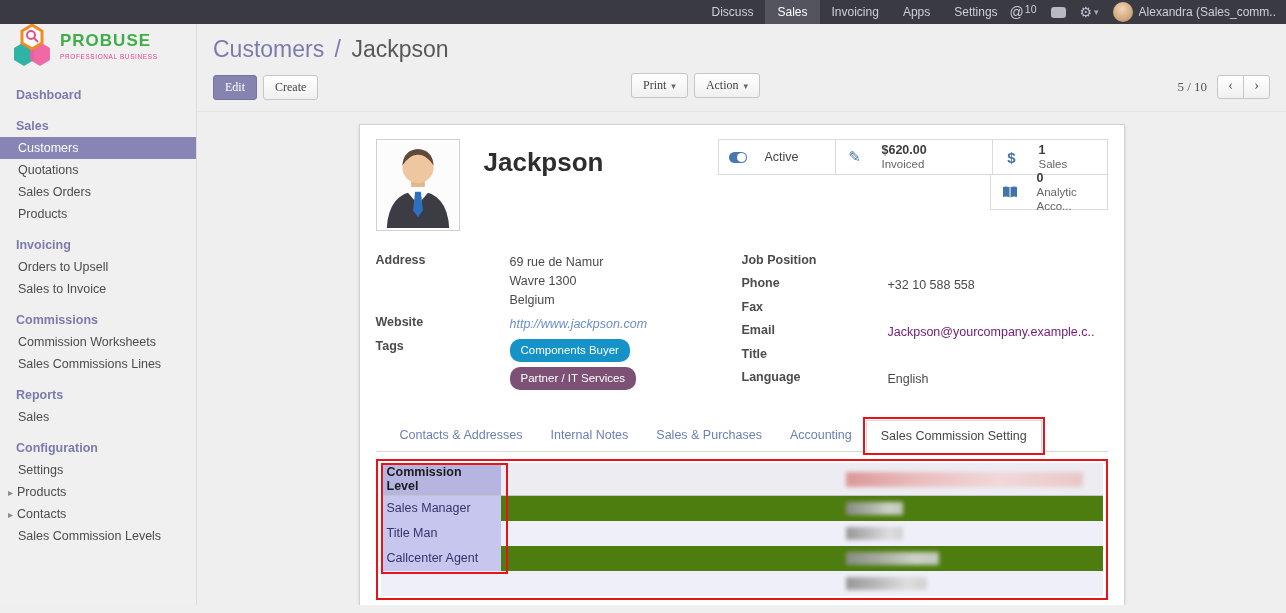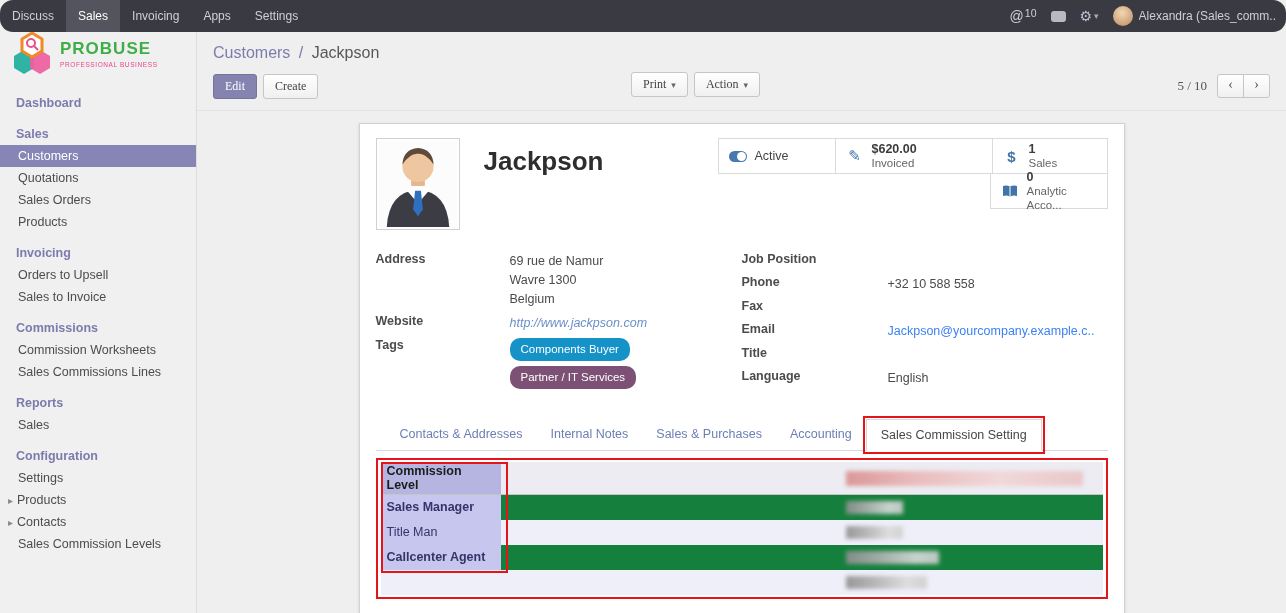--- a/index.html
+++ b/index.html
@@ -1,20 +1,20 @@
 <!DOCTYPE html>
 <html><head>
 <meta charset="utf-8">
 <style>
   * { margin:0; padding:0; box-sizing:border-box; }
   body { font-family:"Liberation Sans", sans-serif; background:#d8d8d8; }
   .app { position:relative; width:1286px; height:613px; background:#efefef; overflow:hidden; border:0; }
 
   
-  .topbar { height:32px; background:#3a3a43; color:#cfcfd7; display:flex; align-items:center; justify-content:space-between; font-size:12px; padding:0 8px 0 0;border-radius:13px; }
+  .topbar { height:24px; background:#3a3a43; color:#cfcfd7; display:flex; align-items:center; justify-content:flex-end; font-size:12px; padding:0 8px 0 0; }
   .tb-menus { display:flex; height:100%; align-items:stretch; }
   .tb-item { display:flex; align-items:center; padding:0 12px; cursor:pointer; }
   .tb-item.active { background:#54545e; color:#fff; }
   .tb-right { display:flex; align-items:center; gap:14px; padding-right:2px; white-space:nowrap; }
   .tb-mention { display:flex; align-items:flex-start; gap:1px; cursor:pointer; }
   .tb-at { font-size:14px; }
   .tb-count { font-size:10.5px; margin-top:-1px; }
   .chat-bubble-icon { width:15px; height:11px; background:#b9b9c4; border-radius:3px; position:relative; display:inline-block; }
   .chat-bubble-icon::after { content:""; position:absolute; bottom:-4px; left:3px; border:4px solid transparent; border-top-color:#b9b9c4; border-left-width:2px; border-right-width:2px; }
   .tb-debug { display:flex; align-items:center; gap:2px; cursor:pointer; color:#b9c2d4; font-size:14px; }
@@ -33,21 +33,21 @@
   .logo-tag { font-size:6.5px; color:#e8468c; letter-spacing:0.6px; margin-top:2px; }
   .nav-group { margin-bottom:9px; }
   .nav-title { color:#7c7bad; font-weight:bold; padding:4px 16px; cursor:pointer; }
   .nav-item { padding:4px 16px 4px 18px; color:#4c4c4c; cursor:pointer; display:flex; align-items:center; gap:4px; }
   .nav-item.active { background:#8785b5; color:#fff; }
   .nav-caret { color:#8a8a8a; font-size:10px; margin-left:-10px; }
 
   
   .main { flex:1; display:flex; flex-direction:column; overflow:hidden; }
   .control { padding:8px 16px 10px; border-bottom:1px solid #e4e4e4; }
-  .breadcrumb { font-size:16px; margin:4px 0 10px; }
+  .breadcrumb { font-size:23px; margin:4px 0 10px; }
   .bc-link { color:#7c7bad; cursor:pointer; }
   .bc-sep { color:#7c7bad; margin:0 4px; }
   .bc-current { color:#585858; }
   .ctrl-row { position:relative; display:flex; align-items:center; height:28px;font-family:Liberation Serif, serif; }
   .left-btns { display:flex; gap:6px; }
   .btn { font-size:12px; padding:4px 11px; border:1px solid #c6c6c6; border-radius:3px; background:linear-gradient(#ffffff,#f0f0f0); color:#444; cursor:pointer; font-family:inherit; }
   .btn.primary { background:#8583b0; border-color:#77759f; color:#fff; }
   .center-btns { position:absolute; left:418px; top:0; display:flex; gap:6px; }
   .drop-caret { font-size:9px; margin-left:5px; color:#666; }
   .pager { margin-left:auto; display:flex; align-items:center; gap:10px; }
@@ -58,59 +58,59 @@
   .pager-btn.next { border-radius:0 3px 3px 0; margin-left:-1px; }
 
   
   .sheet { width:766px; margin:12px auto 0; background:#fff; border:1px solid #d2d2d2; box-shadow:0 1px 3px rgba(0,0,0,.12); padding:14px 16px 18px; }
   .sheet-top { display:flex; align-items:flex-start; }
   .avatar-frame { width:84px; height:92px; border:1px solid #d0d0d0; background:#fff; padding:2px; flex:0 0 auto; }
   .avatar-frame svg { display:block; }
   .record-name { font-size:26px; font-weight:bold; color:#2e2e2e; margin:8px 0 0 24px; }
   .stat-box { margin-left:auto; display:flex; flex-direction:column; align-items:flex-end; }
   .stat-row { display:flex; }
-  .stat-btn { display:flex; align-items:center; gap:6px; height:36px; background:#fff; border:1px solid #dadada; margin-left:-1px; padding:0 8px; cursor:pointer; font-family:inherit; text-align:left; }
+  .stat-btn { display:flex; align-items:center; gap:16px; height:36px; background:#fff; border:1px solid #dadada; margin-left:-1px; padding:0 8px; cursor:pointer; font-family:inherit; text-align:left; }
   .stat-row + .stat-row .stat-btn { margin-top:-1px; }
   .w-active { width:118px; } .w-inv { width:158px; } .w-sales { width:116px; } .w-ana { width:118px; }
   .stat-icon { width:22px; display:flex; justify-content:center; align-items:center; color:#4174a8; flex:0 0 auto; }
   .toggle-icon { width:18px; height:11px; border-radius:6px; background:#4679ae; position:relative; }
   .toggle-icon::after { content:""; position:absolute; right:1px; top:1px; width:9px; height:9px; border-radius:50%; background:#fff; }
   .pencil-glyph { font-size:15px; }
   .dollar-glyph { font-size:15px; font-weight:bold; }
   .stat-text { display:flex; flex-direction:column; line-height:1.2; }
   .stat-value { font-size:12.5px; font-weight:bold; color:#3c3c3c; }
   .stat-label { font-size:11.5px; color:#666; }
   .stat-single { font-size:12.5px; color:#444; }
 
   
   .fields { display:flex; margin-top:22px; font-size:12.5px; color:#4a4a4a; }
   .fcol { width:50%; }
   .frow { display:flex; margin-bottom:5px; min-height:18px; }
   .frow > label { width:134px; font-weight:bold; color:#4c4c4c; flex:0 0 auto; }
   .fcol.right .frow > label { width:146px; }
   .fval { line-height:19px; }
-  .link { color:#3b82f6; text-decoration:none; cursor:pointer; }
+  .link { color:#701a75; text-decoration:none; cursor:pointer; }
   .link.web { color:#6a8fc8;font-style:italic; }
   .tag { display:inline-block; color:#fff; font-size:11.5px; padding:2px 11px; border-radius:10px; margin-bottom:5px; }
 
   
   .tabs { display:flex; border-bottom:1px solid #d8d8d8; margin-top:20px; padding-left:10px; font-size:12.5px; }
   .tab { padding:8px 14px; color:#6b7fb3; cursor:pointer; }
   .tab.active { background:#fff; border:1px solid #d8d8d8; border-bottom:1px solid #fff; margin-bottom:-1px; color:#474747; outline:2px solid #e41418; outline-offset:1px; }
 
   
   .table-annot { margin-top:7px; border:2px solid #e41418; position:relative; padding:2px 3px; }
   .ctable { width:100%; border-collapse:collapse; font-size:12.5px; table-layout:fixed; }
   .ctable th, .ctable td { padding:2px 6px; vertical-align:middle; }
   .col-level { width:120px; }
   .head-row { height:21px; }
   .head-row th { background:#ececf2; border-bottom:1px solid #c4c4c4; text-align:left; }
   th.level-head { background:#b6b5e2; color:#1c1c1c; font-weight:bold; }
   .row { height:25px; }
-  .row.odd { background:#15803d;font-weight:bold; }
+  .row.odd { background:#4d7c0f; }
   .row.even { background:#efeffa; }
   td.level-cell { background:#c7c6ee; color:#34346a; }
   .blur { display:block; height:13px; border-radius:1px; filter:blur(2px); background:linear-gradient(90deg,#8f8f8f,#b5b5b5 40%,#dcdcdc 75%,#cfcfcf); opacity:.9; margin-left:339px; }
   .blur-pink { height:15px; background:linear-gradient(90deg,#d98f8f,#eab8b8 30%,#f2d6d6 65%,#eac4c4); }
   .bw57{width:57px} .bw93{width:93px} .bw81{width:81px} .bw237{width:237px}
   .level-annot { position:absolute; top:2px; left:3px; width:127px; height:111px; border:2px solid #e41418; pointer-events:none; }
 </style>
 </head>
 <body>
 

